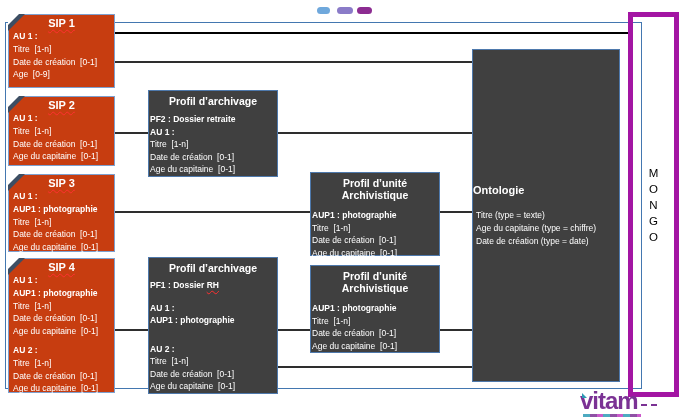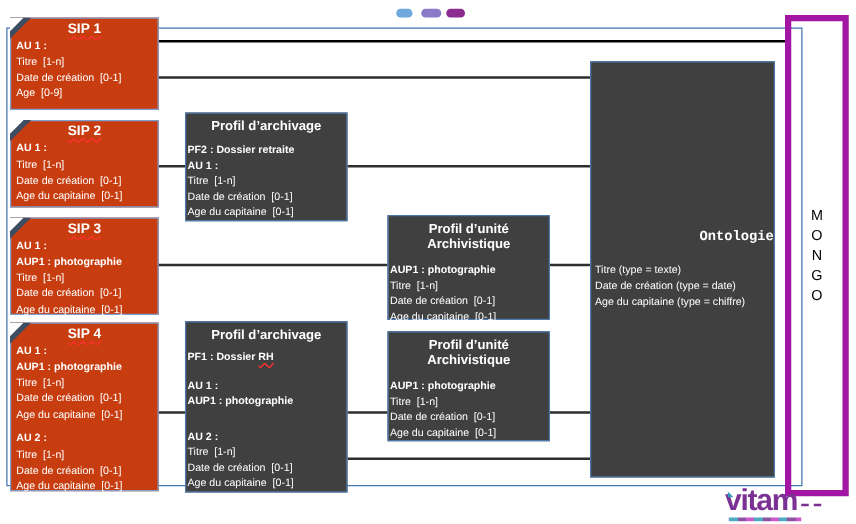--- a/index.html
+++ b/index.html
@@ -23,21 +23,21 @@
   #c-sip2-pa1   {left:115px;top:132px;width:33px;}
   #c-pa1-onto   {left:278px;top:132px;width:194px;}
   #c-sip3-pu1   {left:115px;top:211px;width:195px;}
   #c-pu1-onto   {left:440px;top:211px;width:32px;}
   #c-sip4-pa2   {left:115px;top:329px;width:33px;}
   #c-pa2-pu2    {left:278px;top:329px;width:32px;}
   #c-pu2-onto   {left:440px;top:329px;width:32px;}
   #c-pa2-onto   {left:278px;top:366px;width:194px;}
 
   
-  .sip{position:absolute;left:8px;width:119px;background:#C73D10;
+  .sip{position:absolute;left:8px;width:107px;background:#C73D10;
        border:1px solid #7DA0CF;box-sizing:border-box;}
   .sip::before{content:"";position:absolute;top:-1px;left:-1px;width:17px;height:17px;
        background:#3D4E63;clip-path:polygon(0 0,100% 0,0 100%);}
   .sip::after{content:"";position:absolute;top:-1px;left:-1px;width:11px;height:11px;
        background:#fff;clip-path:polygon(0 0,100% 0,0 100%);}
   #sip1{top:14px;height:74px;}
   #sip2{top:96px;height:70px;}
   #sip3{top:174px;height:78px;}
   #sip4{top:258px;height:135px;}
   .sip-title{margin-top:2px;text-align:center;font-weight:bold;font-size:11px;line-height:13px;}
@@ -56,21 +56,21 @@
   #pa1{left:148px;top:90px;width:130px;height:87px;}
   #pa1 .bb-body{margin-top:6px;}
   #pu1{left:310px;top:172px;width:130px;height:84px;}
   #pu2{left:310px;top:265px;width:130px;height:88px;}
   .pu .bb-body{margin-top:8px;}
   #pa2{left:148px;top:257px;width:130px;height:137px;}
   #pa2 .bb-body{margin-top:5px;line-height:12.5px;}
   .mt10{margin-top:10px;}
   .mt16{margin-top:16px;}
   #onto{left:472px;top:49px;width:148px;height:333px;display:flex;flex-direction:column;justify-content:center;}
-  .onto-title{text-align:right;font-weight:bold;font-size:11px;margin-bottom:13px;font-family:Liberation Mono, monospace;}
+  .onto-title{text-align:left;font-weight:bold;font-size:11px;margin-bottom:13px;}
   .onto-body{font-size:8.5px;line-height:13px;padding-left:3px;}
 
   
   .mongo{position:absolute;left:628px;top:12px;width:51px;height:385px;
          border:5px solid #A315A3;box-sizing:border-box;background:transparent;
          display:flex;align-items:center;justify-content:center;}
   .mongo-label{color:#000;font-size:11.5px;line-height:16px;text-align:center;white-space:pre-line;}
 
   
   .brand{position:absolute;left:580px;top:391px;width:100px;}
@@ -194,22 +194,22 @@
       <div class="pre">Titre  [1-n]</div>
       <div class="pre">Date de création  [0-1]</div>
       <div class="pre">Age du capitaine  [0-1]</div>
     </div>
   </div>
 
   <div class="bluebox" id="onto">
     <div class="onto-title">Ontologie</div>
     <div class="onto-body">
       <div class="pre">Titre (type = texte)</div>
+      <div class="pre">Age du capitaine (type = chiffre)</div>
       <div class="pre">Date de création (type = date)</div>
-      <div class="pre">Age du capitaine (type = chiffre)</div>
     </div>
   </div>
 
   <div class="mongo">
     <div class="mongo-label">M
 O
 N
 G
 O</div>
   </div>

